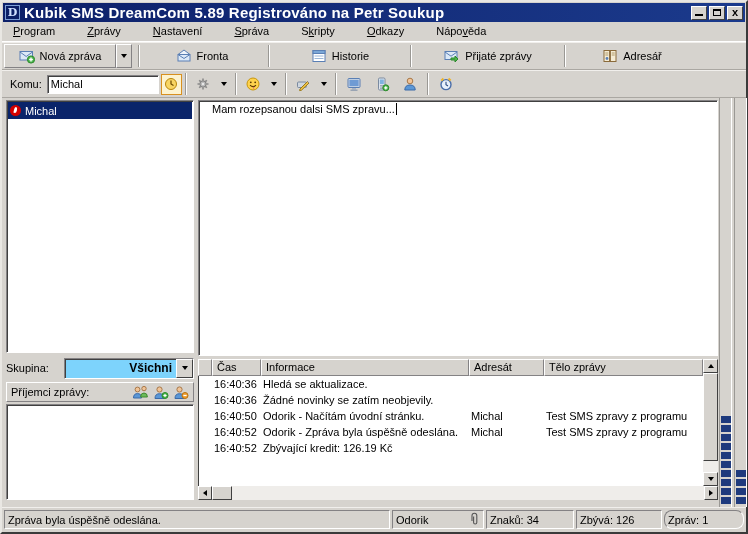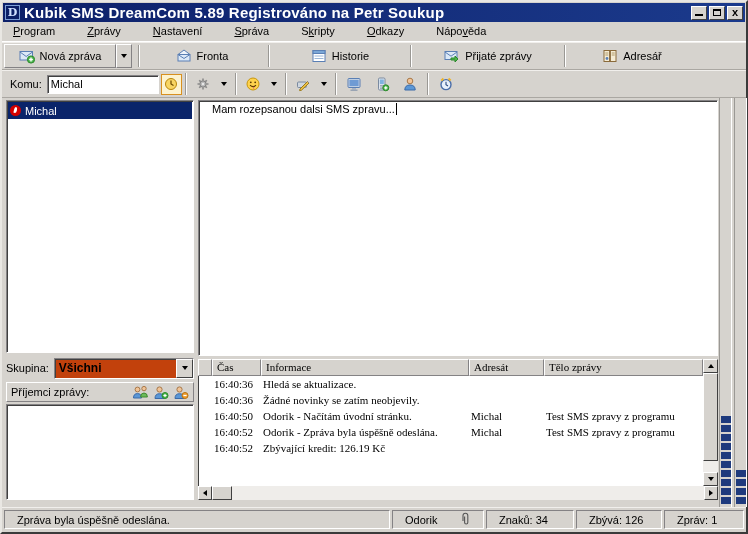--- a/index.html
+++ b/index.html
@@ -52,38 +52,38 @@
 
   
   .content{flex:1;position:relative;}
   .contact-list{position:absolute;left:4px;top:2px;width:188px;height:253px;box-shadow:inset 1px 1px 0 #404040;padding:1px;}
   .contact-item{height:17px;display:flex;align-items:center;gap:4px;padding:0 2px;
     background:var(--selection,#0a246a);color:#fff;}
   .dot-icon{width:11px;height:11px;border-radius:50%;background:#d40000;position:relative;flex:0 0 auto;}
   .dot-icon::after{content:"";position:absolute;left:4px;top:2px;width:3px;height:6px;border-radius:50% 50% 50% 0;background:#fff;transform:rotate(12deg);}
 
   .group-row{position:absolute;left:4px;top:259px;width:188px;height:22px;display:flex;align-items:center;}
-  .combo{flex:1;height:21px;display:flex;margin-left:5px;border:1px solid;border-color:#848284 #fff #fff #848284;
-    box-shadow:inset 1px 1px 0 #404040;background:#c2410c;}
+  .combo{flex:1;height:21px;display:flex;margin-left:15px;border:1px solid;border-color:#848284 #fff #fff #848284;
+    box-shadow:inset 1px 1px 0 #404040;background:#7dd3fc;text-align:right;}
   .combo-val{flex:1;font-weight:bold;font-size:12px;padding:2px 4px;}
   .combo-btn{width:17px;display:flex;align-items:center;justify-content:center;}
 
   .recip-header{position:absolute;left:4px;top:284px;width:188px;height:20px;display:flex;align-items:center;
     padding:0 4px;gap:3px;}
   .recip-header .lbl{flex:1;}
   .mini-icon{width:17px;height:15px;}
   .recip-list{position:absolute;left:4px;top:306px;width:188px;height:96px;box-shadow:inset 1px 1px 0 #404040;}
 
   .editor{position:absolute;left:196px;top:2px;width:520px;height:256px;box-shadow:inset 1px 1px 0 #404040;
     padding:2px 13px;font-size:11px;}
   .caret{display:inline-block;width:1px;height:12px;background:#000;vertical-align:text-bottom;margin-left:1px;}
 
   
   .log{position:absolute;left:196px;top:261px;width:520px;height:141px;box-shadow:inset 1px 1px 0 #404040;
-    background:#fff;display:flex;flex-direction:column;font-family:Liberation Serif, serif;}
+    background:#fff;display:flex;flex-direction:column;}
   .log-main{flex:1;display:flex;min-height:0;}
   .log-cols{flex:1;display:flex;flex-direction:column;min-width:0;}
   .log-header{display:grid;grid-template-columns:14px 49px 208px 75px 1fr;height:17px;flex:0 0 auto;}
   .log-header .hcell{background:#d6d3ce;border:1px solid;border-color:#fff #848284 #848284 #fff;
     padding:1px 4px;white-space:nowrap;overflow:hidden;}
   .log-row{display:grid;grid-template-columns:14px 49px 208px 75px 1fr;height:16px;line-height:16px;}
   .log-row .cell{white-space:nowrap;overflow:hidden;padding:0 2px;}
 
   
   .vscroll{flex:0 0 15px;background:#efedea;display:flex;flex-direction:column;}
@@ -100,26 +100,26 @@
   
   .gauge{position:absolute;top:0;width:13px;height:100%;border-left:1px solid #9a9894;border-right:1px solid #fff;
     display:flex;flex-direction:column;justify-content:flex-end;align-items:center;gap:2px;padding-bottom:3px;}
   .gauge.g1{left:717px;}
   .gauge.g2{left:732px;}
   .gblock{width:10px;height:7px;background:var(--gauge,#1e3a7d);flex:0 0 auto;}
 
   
   .statusbar{height:25px;display:flex;gap:2px;padding:2px 2px 3px 2px;border-top:1px solid #f1efec;}
   .spanel{border:1px solid;border-color:#848284 #fff #fff #848284;background:#d6d3ce;
-    display:flex;align-items:center;padding:0 12px;white-space:nowrap;overflow:hidden;}
+    display:flex;align-items:center;padding:0 3px;white-space:nowrap;overflow:hidden;}
   .sp-msg{flex:1;}
   .sp-acct{width:92px;justify-content:space-between;}
   .sp-chars{width:88px;}
   .sp-credit{width:86px;}
-  .sp-msgs{width:80px;}
+  .sp-msgs{width:80px;border-radius:8px;}
 </style>
 </head>
 <body>
 
 <div class="window">
 
   <div class="titlebar">
     <span class="appicon">D</span>
     <span class="ttl">Kubik SMS DreamCom 5.89 Registrováno na Petr Soukup</span>
     <span class="winbtns">

